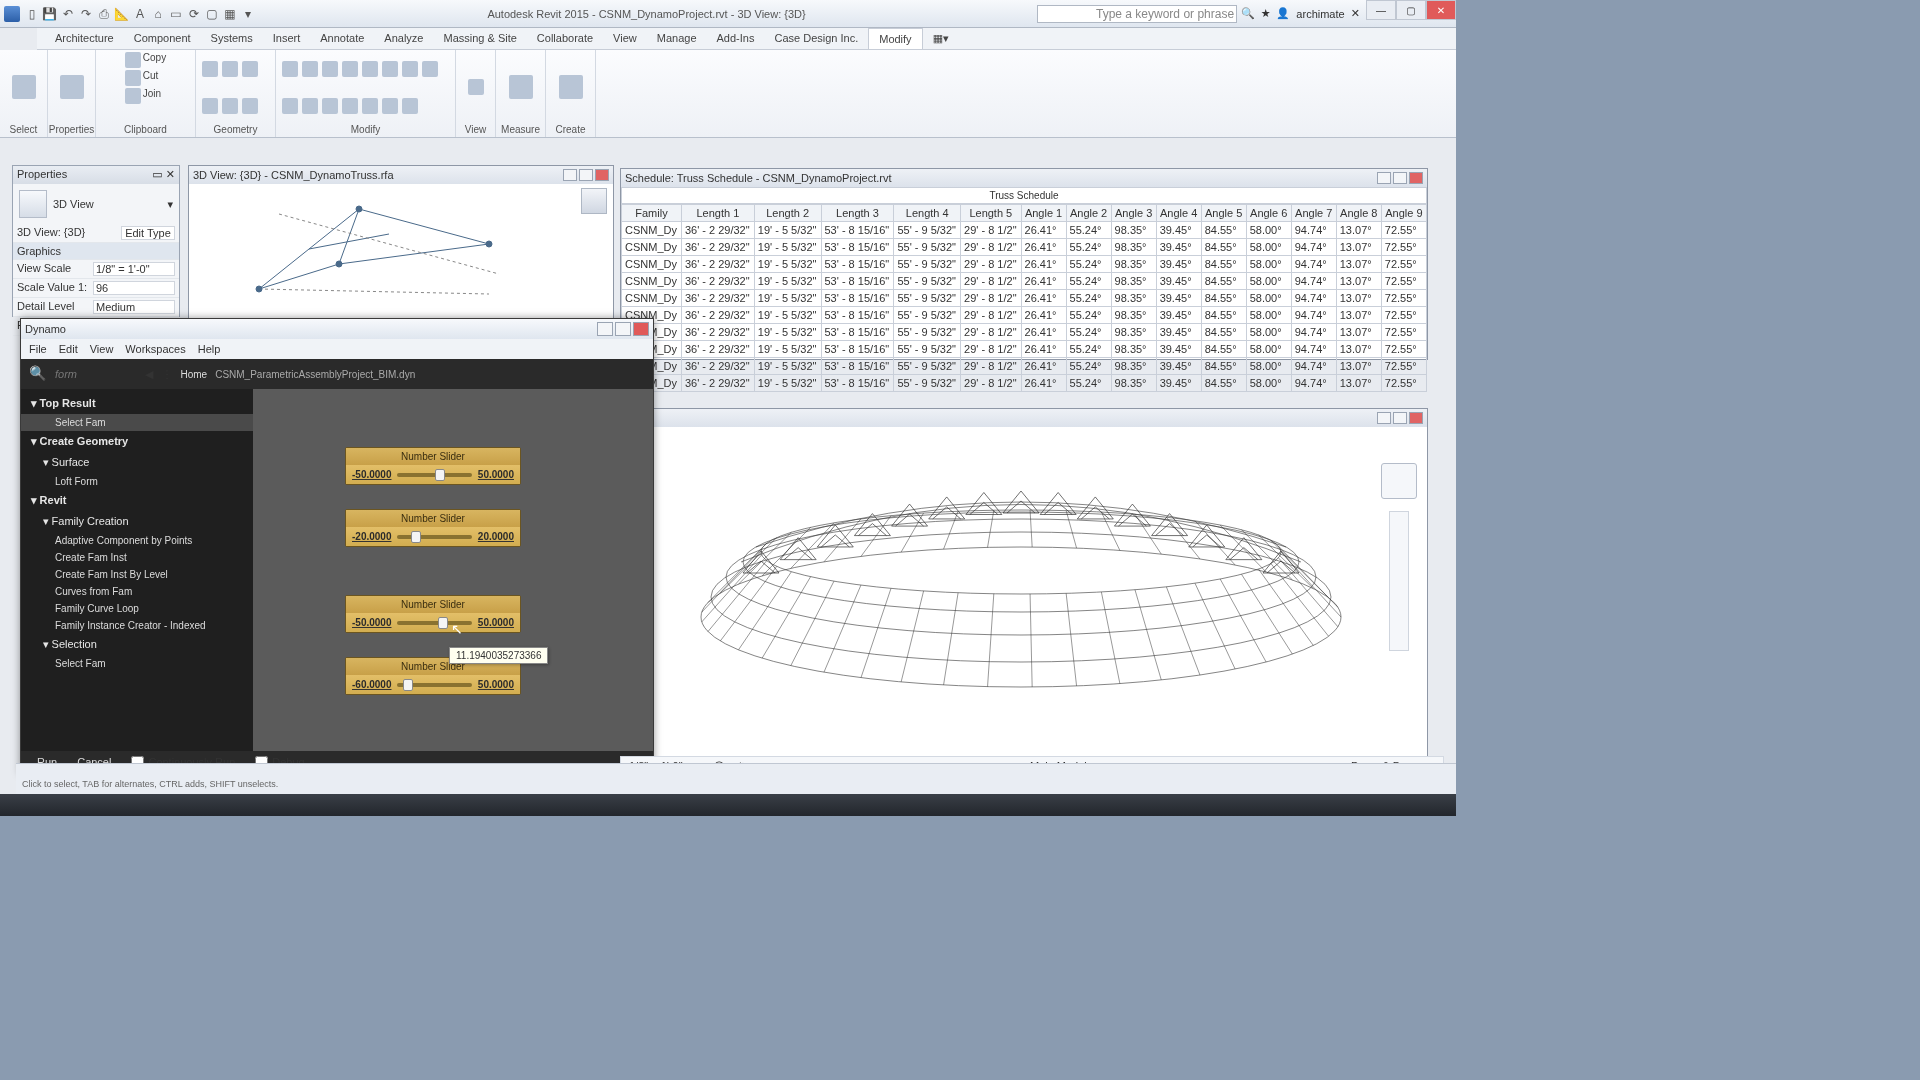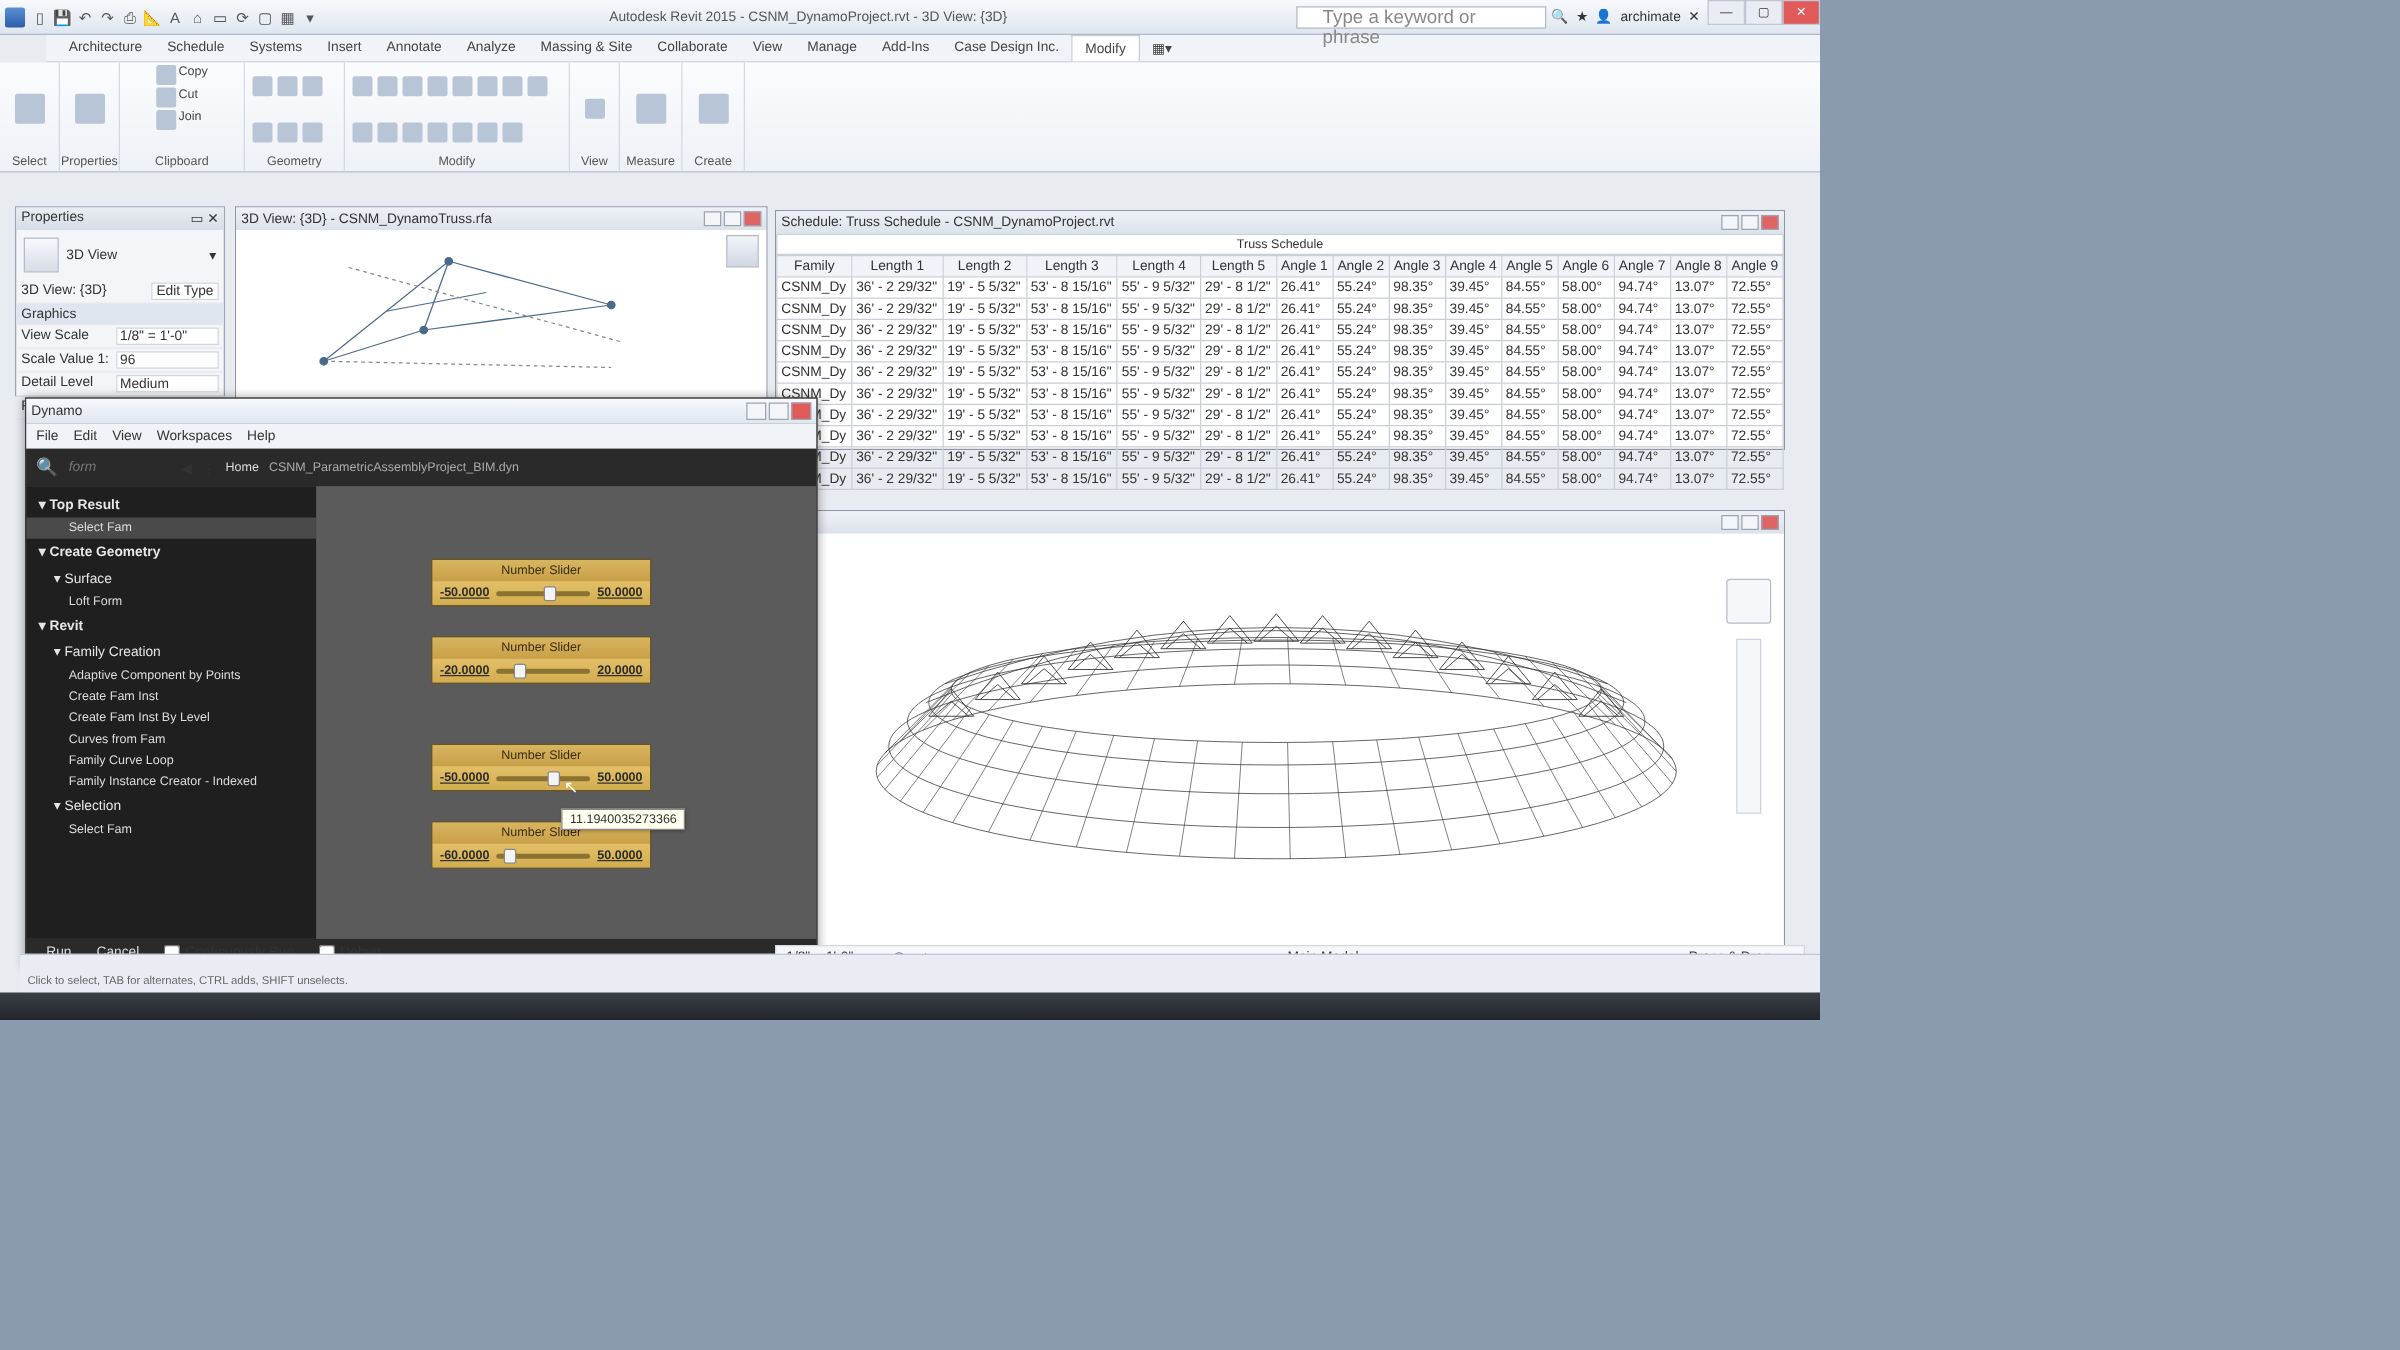--- a/index.html
+++ b/index.html
@@ -3,21 +3,21 @@
 <meta charset="utf-8">
 <style>
 *{box-sizing:border-box;margin:0;padding:0;font-family:"Segoe UI",Arial,sans-serif;font-size:11px;color:#333;}
 body{background:#8a9bb0;overflow:hidden;width:1920px;height:1080px;position:relative;transform-origin:top left;}
 .screen{width:1456px;height:816px;background:#e8ebf0;position:absolute;top:0;left:0;}
 .titlebar{height:28px;background:linear-gradient(#f7f9fc,#dfe6ef);display:flex;align-items:center;padding:0 4px;border-bottom:1px solid #b0b8c4;}
 .app-icon{width:16px;height:16px;background:linear-gradient(#5a8fd6,#2c5fa8);border-radius:2px;margin-right:4px;}
 .qat{display:flex;gap:2px;align-items:center;}
 .qat span{width:16px;height:16px;display:inline-flex;align-items:center;justify-content:center;color:#555;font-size:12px;}
 .titlecenter{flex:1;text-align:center;color:#555;font-size:11px;}
-.searchbox{width:200px;height:18px;background:#fff;border:1px solid #b0b8c4;padding:0 20px;color:#888;font-size:15px;line-height:16px;margin-right:4px;}
+.searchbox{width:200px;height:18px;background:#fff;border:1px solid #b0b8c4;padding:0 2px;color:#888;font-size:12px;line-height:16px;margin-right:4px;text-align:right;}
 .topright{display:flex;gap:6px;align-items:center;color:#555;margin-right:80px;}
 .winbtns{position:absolute;right:0;top:0;display:flex;}
 .winbtns span{width:30px;height:20px;display:flex;align-items:center;justify-content:center;background:#e9edf3;border:1px solid #c0c7d2;font-size:10px;}
 .winbtns .close{background:#e05a5a;color:#fff;}
 .ribbon-tabs{height:22px;background:#f0f3f7;display:flex;padding-left:8px;border-bottom:1px solid #c7cdd7;margin-left:37px;}
 .ribbon-tabs span{padding:4px 10px;color:#444;font-size:11px;}
 .ribbon-tabs .active{background:#fff;border:1px solid #c7cdd7;border-bottom:none;}
 .ribbon{height:88px;background:linear-gradient(#fbfcfe,#eef1f6);display:flex;border-bottom:1px solid #b8c0cc;}
 .panel{border-right:1px solid #d3d9e2;padding:2px 6px;display:flex;flex-direction:column;align-items:center;justify-content:space-between;}
 .panel-body{flex:1;display:flex;gap:4px;align-items:center;flex-wrap:wrap;}
@@ -125,21 +125,21 @@
     </div>
     <div class="winbtns">
       <span>—</span>
       <span>▢</span>
       <span class="close">✕</span>
     </div>
   </div>
 
   <div class="ribbon-tabs">
     <span>Architecture</span>
-    <span>Schedule</span>
+    <span>Component</span>
     <span>Systems</span>
     <span>Insert</span>
     <span>Annotate</span>
     <span>Analyze</span>
     <span>Massing &amp; Site</span>
     <span>Collaborate</span>
     <span>View</span>
     <span>Manage</span>
     <span>Add-Ins</span>
     <span>Case Design Inc.</span>

